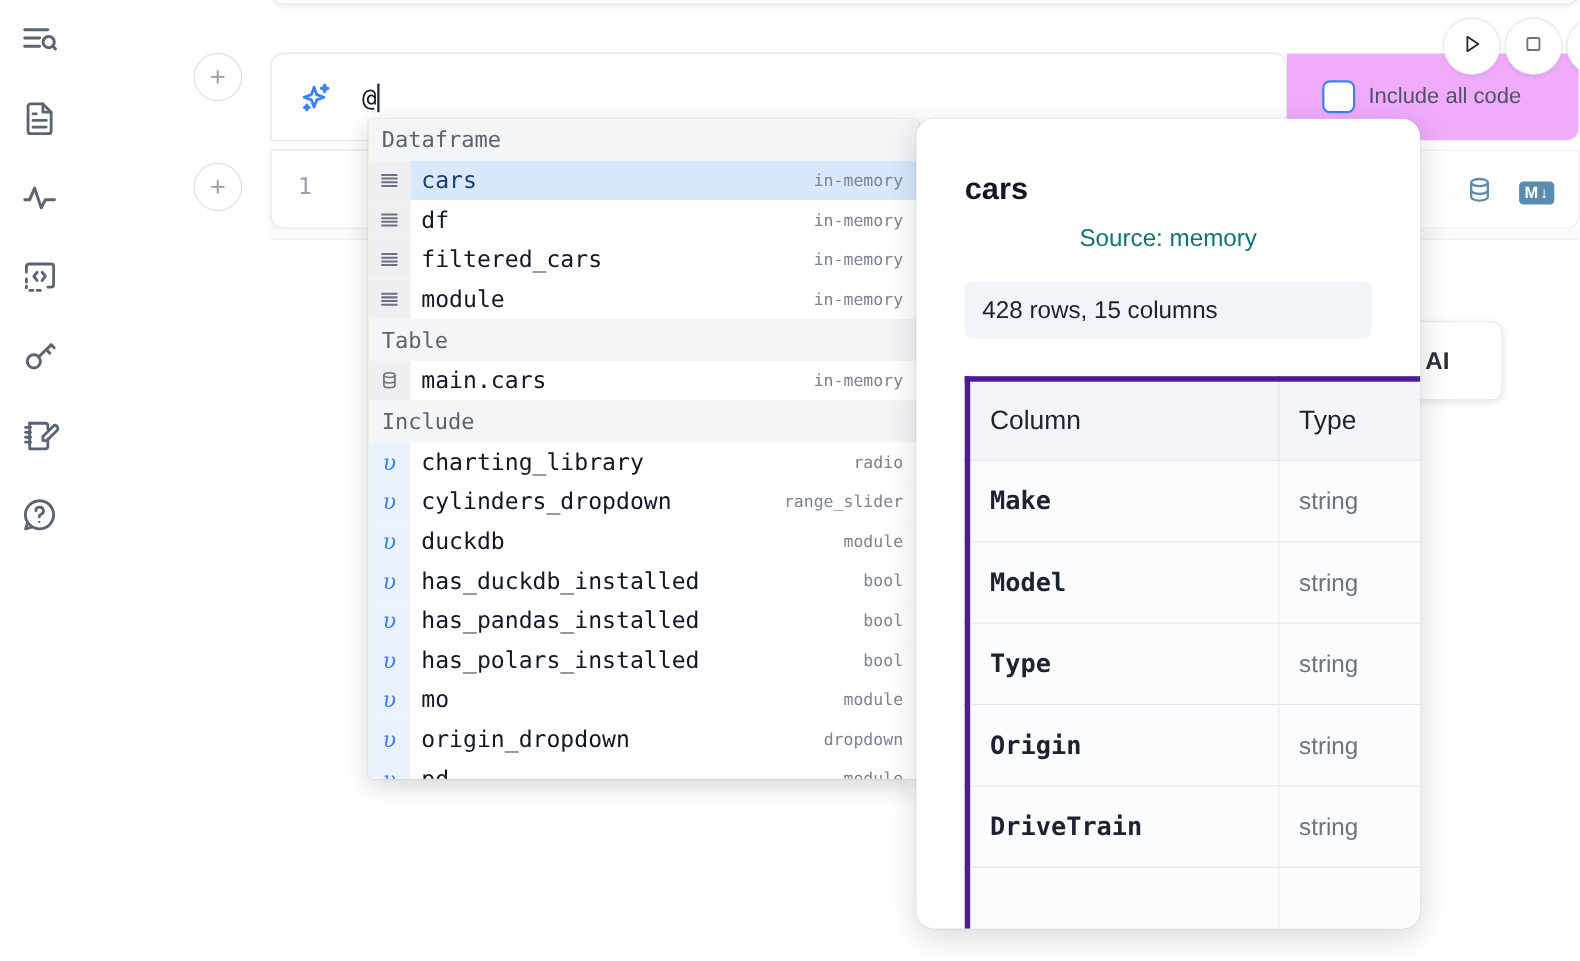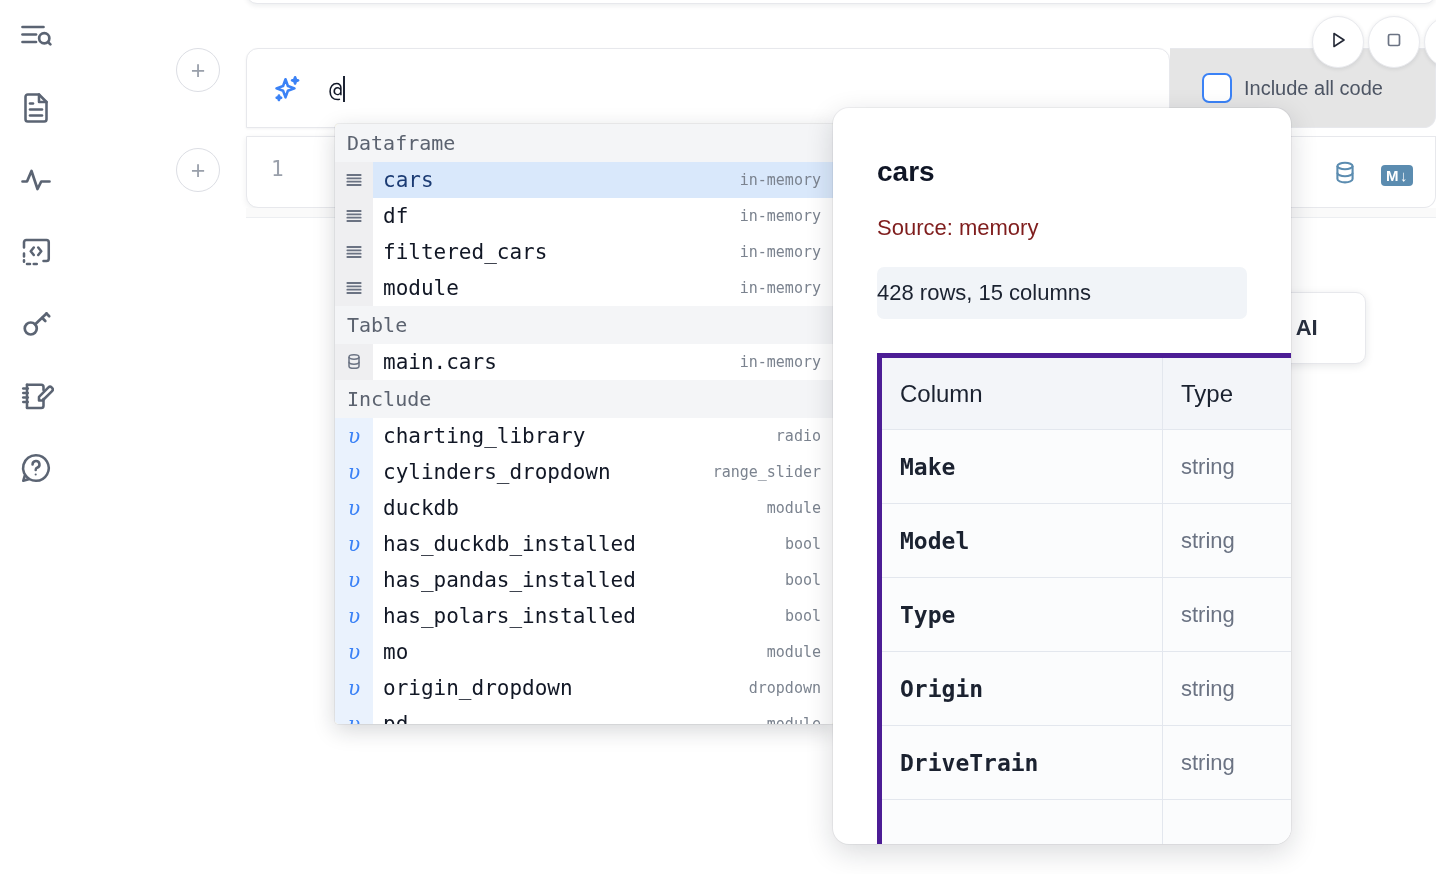--- a/index.html
+++ b/index.html
@@ -56,21 +56,21 @@
     font-family: "DejaVu Sans Mono", monospace; font-size: 22px; color: #101626;
   }
   .caret {
     display: inline-block; width: 2px; height: 26px; background: #1c2333;
     margin-left: 1px; vertical-align: -5px;
   }
 
   
   .ai-right {
     position: absolute; left: 1170px; top: 48px; width: 266px; height: 80px;
-    background: #e5e5e5; border: 1px solid #e7e8ec; border-left: none;
+    background: #f0abfc; border: 1px solid #e7e8ec; border-left: none;
     border-top-right-radius: 12px; border-bottom-right-radius: 12px;
   }
   .include-row {
     position: absolute; left: 32px; top: 24px;
     display: flex; align-items: center; gap: 12px; cursor: pointer;
   }
   .chk {
     width: 30px; height: 30px; border: 2px solid #3b82f6; border-radius: 7px;
     background: #fff;
   }
@@ -122,21 +122,21 @@
   .ai-chip {
     position: absolute; left: 1262px; top: 292px; width: 104px; height: 72px;
     background: #fff; border: 1px solid #e7e8ec; border-radius: 10px;
     box-shadow: 0 2px 8px rgba(20,25,40,.10);
     display: flex; align-items: center; padding-left: 14px;
     font-size: 22px; font-weight: bold; color: #29303f; overflow: hidden;
   }
 
   
   .ac {
-    position: absolute; left: 335px; top: 124px; width: 500px; height: 600px;
+    position: absolute; left: 335px; top: 108px; width: 500px; height: 600px;
     background: #fef9c3; border-radius: 4px;
     box-shadow: 0 6px 22px rgba(20,25,40,.18), 0 0 0 1px rgba(20,25,40,.06);
     overflow: hidden; z-index: 20;
     font-family: "DejaVu Sans Mono", monospace;
   }
   .ac-section {
     height: 38px; background: #f4f5f7; color: #5b626f;
     font-size: 20px; display: flex; align-items: center; padding-left: 12px;
   }
   .ac-row {
@@ -169,24 +169,24 @@
   
   .doc {
     position: absolute; left: 833px; top: 108px; width: 458px; height: 736px;
     background: #fff; border-radius: 16px;
     box-shadow: 0 8px 28px rgba(20,25,40,.16), 0 0 0 1px rgba(20,25,40,.05);
     overflow: hidden; z-index: 21; padding: 0 44px;
   }
   .doc-title {
     margin-top: 48px; font-size: 28px; font-weight: bold; color: #101626;
   }
-  .doc-source { margin-top: 27px; font-size: 22px; color: #7f1d1d; }
+  .doc-source { margin-top: 16px; font-size: 22px; color: #0f766e; text-align: center; }
   .doc-shape {
     margin-top: 26px; height: 52px; background: #f1f4f8; border-radius: 7px;
-    display: flex; align-items: center; padding-left: 0;
+    display: flex; align-items: center; padding-left: 16px;
     font-size: 22px; color: #1b2230;
   }
   .doc-table {
     margin-top: 34px; width: 424px; border-collapse: collapse;
     border: 5px solid #4c1d95; table-layout: fixed;
   }
   .doc-table th, .doc-table td {
     border: 1px solid #e3e7ee; text-align: left;
     padding: 0 0 0 18px; height: 74px; vertical-align: middle;
   }

